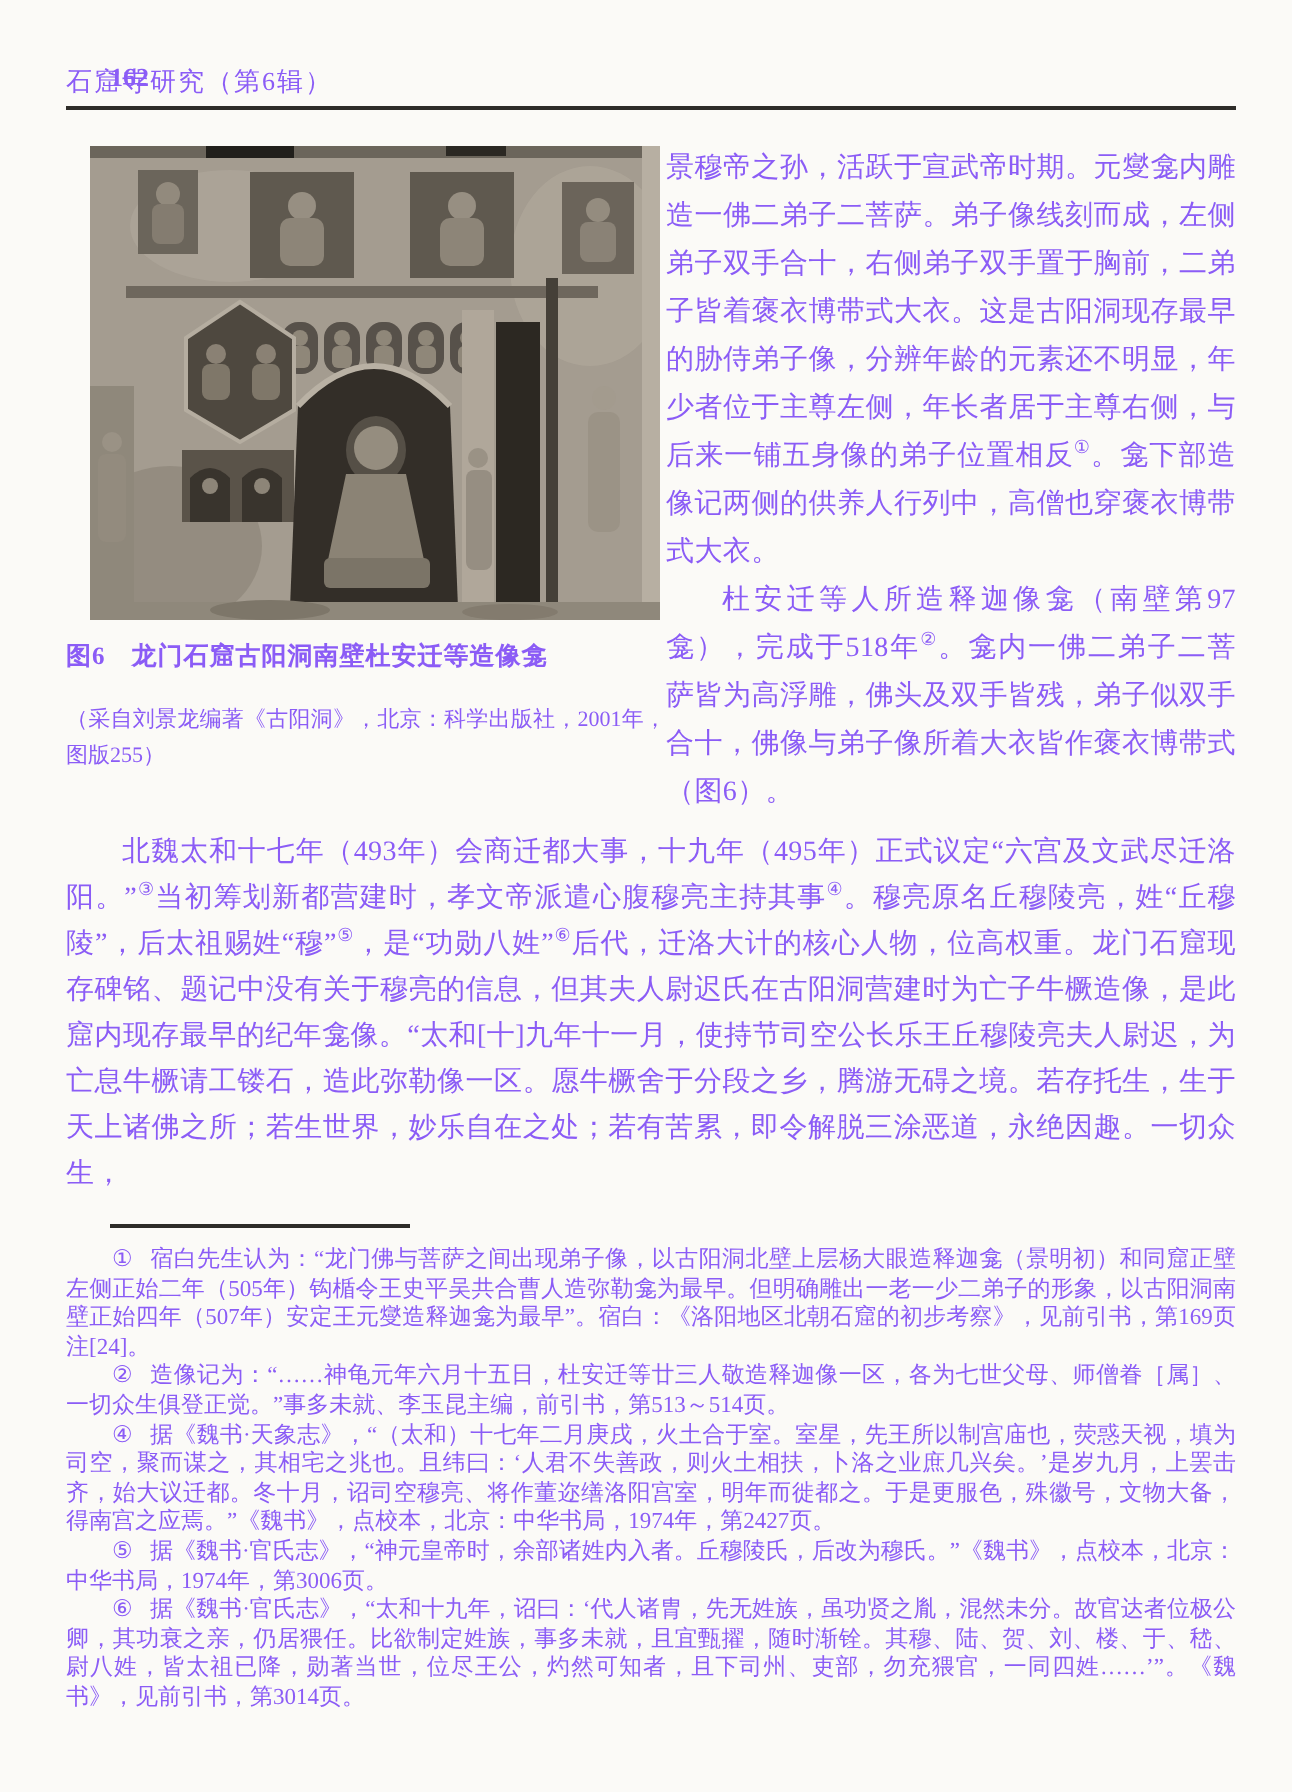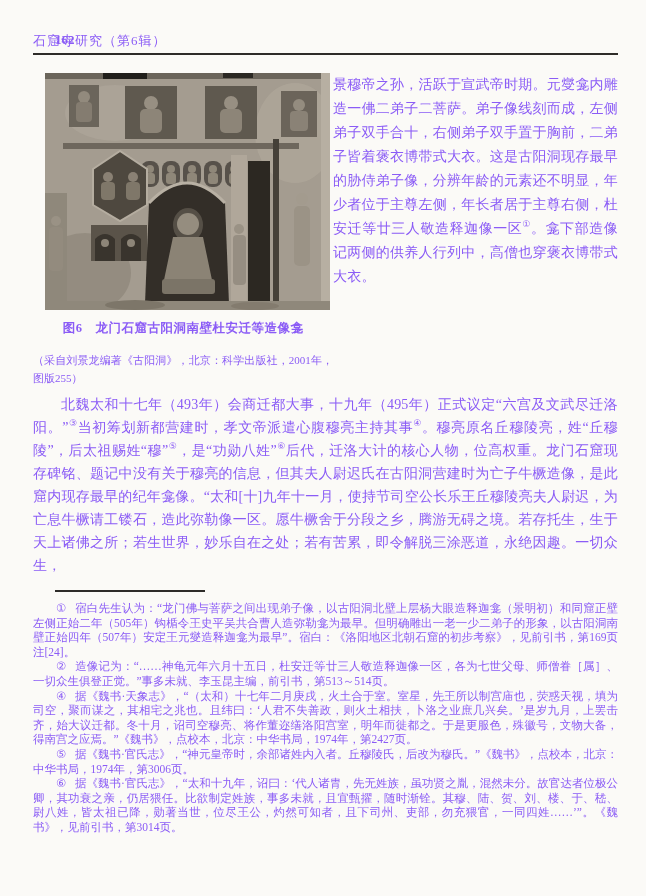--- a/index.html
+++ b/index.html
@@ -14,21 +14,21 @@
     padding:30px 28px 0 33px;
     overflow:hidden;
   }
   .hdr{position:relative;height:20px;}
   .pagenum{font-weight:bold;font-size:13px;margin-left:22px;}
   .htitle{position:absolute;left:0;right:0;top:2px;text-align:left;font-size:13px;letter-spacing:1px;}
   .hrule{border-bottom:2.5px solid #2e2c29;margin-top:3px;}
   .top-section{display:flex;margin-top:18px;}
   .figcol{width:300px;flex:0 0 300px;}
   .photo{display:block;margin-left:12px;}
-  .cap-title{font-size:12.5px;font-weight:bold;text-align:center;margin-top:10px;letter-spacing:.5px;}
+  .cap-title{font-size:12.5px;font-weight:bold;margin-top:10px;letter-spacing:.5px;}
   .cap-source{font-size:11px;line-height:18px;margin-top:14px;text-align:justify;}
   .col-text{width:285px;flex:1;font-size:14px;line-height:24px;text-align:justify;letter-spacing:.2px;}
   .col-text p,.main p{margin:0;}
   .indent{text-indent:2em;}
   .main{margin-top:6px;font-size:14px;line-height:23px;text-align:justify;letter-spacing:.2px;}
   sup.ref{font-size:9px;vertical-align:super;line-height:0;}
   .fn-divider{width:150px;border-top:2px solid #2e2c29;margin:13px 0 9px 22px;}
   .footnotes{font-size:11.5px;line-height:14.6px;text-align:justify;}
   .fn{margin:0;text-indent:2em;}
   .fn-m{margin-right:.75em;}
@@ -128,21 +128,22 @@
         <ellipse cx="90" cy="232" rx="30" ry="5" fill="#7d7669"></ellipse>
         <ellipse cx="210" cy="233" rx="24" ry="4" fill="#837b6e"></ellipse>
       </svg>
       <figcaption>
         <div class="cap-title">图6　龙门石窟古阳洞南壁杜安迁等造像龛</div>
         <div class="cap-source">（采自刘景龙编著《古阳洞》，北京：科学出版社，2001年，图版255）</div>
       </figcaption>
     </figure>
 
     <div class="col-text">
-      <p><span>景穆帝之孙，活跃于宣武帝时期。元燮龛内雕造一佛二弟子二菩萨。弟子像线刻而成，左侧弟子双手合十，右侧弟子双手置于胸前，二弟子皆着褒衣博带式大衣。这是古阳洞现存最早的胁侍弟子像，分辨年龄的元素还不明显，年少者位于主尊左侧，年长者居于主尊右侧，杜安迁等廿三人敬造释迦像一区</span><sup class="ref">①</sup><span>。龛下部造像记两侧的供养人行列中，高僧也穿褒衣博带式大衣。</span></p>
+      <p><span>景穆帝之孙，活跃于宣武帝时期。元燮龛内雕造一佛二弟子二菩萨。弟子像线刻而成，左侧弟子双手合十，右侧弟子双手置于胸前，二弟子皆着褒衣博带式大衣。这是古阳洞现存最早的胁侍弟子像，分辨年龄的元素还不明显，年少者位于主尊左侧，年长者居于主尊右侧，与后来一铺五身像的弟子位置相反</span><sup class="ref">①</sup><span>。龛下部造像记两侧的供养人行列中，高僧也穿褒衣博带式大衣。</span></p>
+      <p class="indent"><span>杜安迁等人所造释迦像龛（南壁第97龛），完成于518年</span><sup class="ref">②</sup><span>。龛内一佛二弟子二菩萨皆为高浮雕，佛头及双手皆残，弟子似双手合十，佛像与弟子像所着大衣皆作褒衣博带式（图6）。</span></p>
     </div>
   </div>
 
   <div class="main">
     <p class="indent"><span>北魏太和十七年（493年）会商迁都大事，十九年（495年）正式议定“六宫及文武尽迁洛阳。”</span><sup class="ref">③</sup><span>当初筹划新都营建时，孝文帝派遣心腹穆亮主持其事</span><sup class="ref">④</sup><span>。穆亮原名丘穆陵亮，姓“丘穆陵”，后太祖赐姓“穆”</span><sup class="ref">⑤</sup><span>，是“功勋八姓”</span><sup class="ref">⑥</sup><span>后代，迁洛大计的核心人物，位高权重。龙门石窟现存碑铭、题记中没有关于穆亮的信息，但其夫人尉迟氏在古阳洞营建时为亡子牛橛造像，是此窟内现存最早的纪年龛像。“太和[十]九年十一月，使持节司空公长乐王丘穆陵亮夫人尉迟，为亡息牛橛请工镂石，造此弥勒像一区。愿牛橛舍于分段之乡，腾游无碍之境。若存托生，生于天上诸佛之所；若生世界，妙乐自在之处；若有苦累，即令解脱三涂恶道，永绝因趣。一切众生，</span></p>
   </div>
 
   <div class="fn-divider"></div>
 
   <section class="footnotes">

